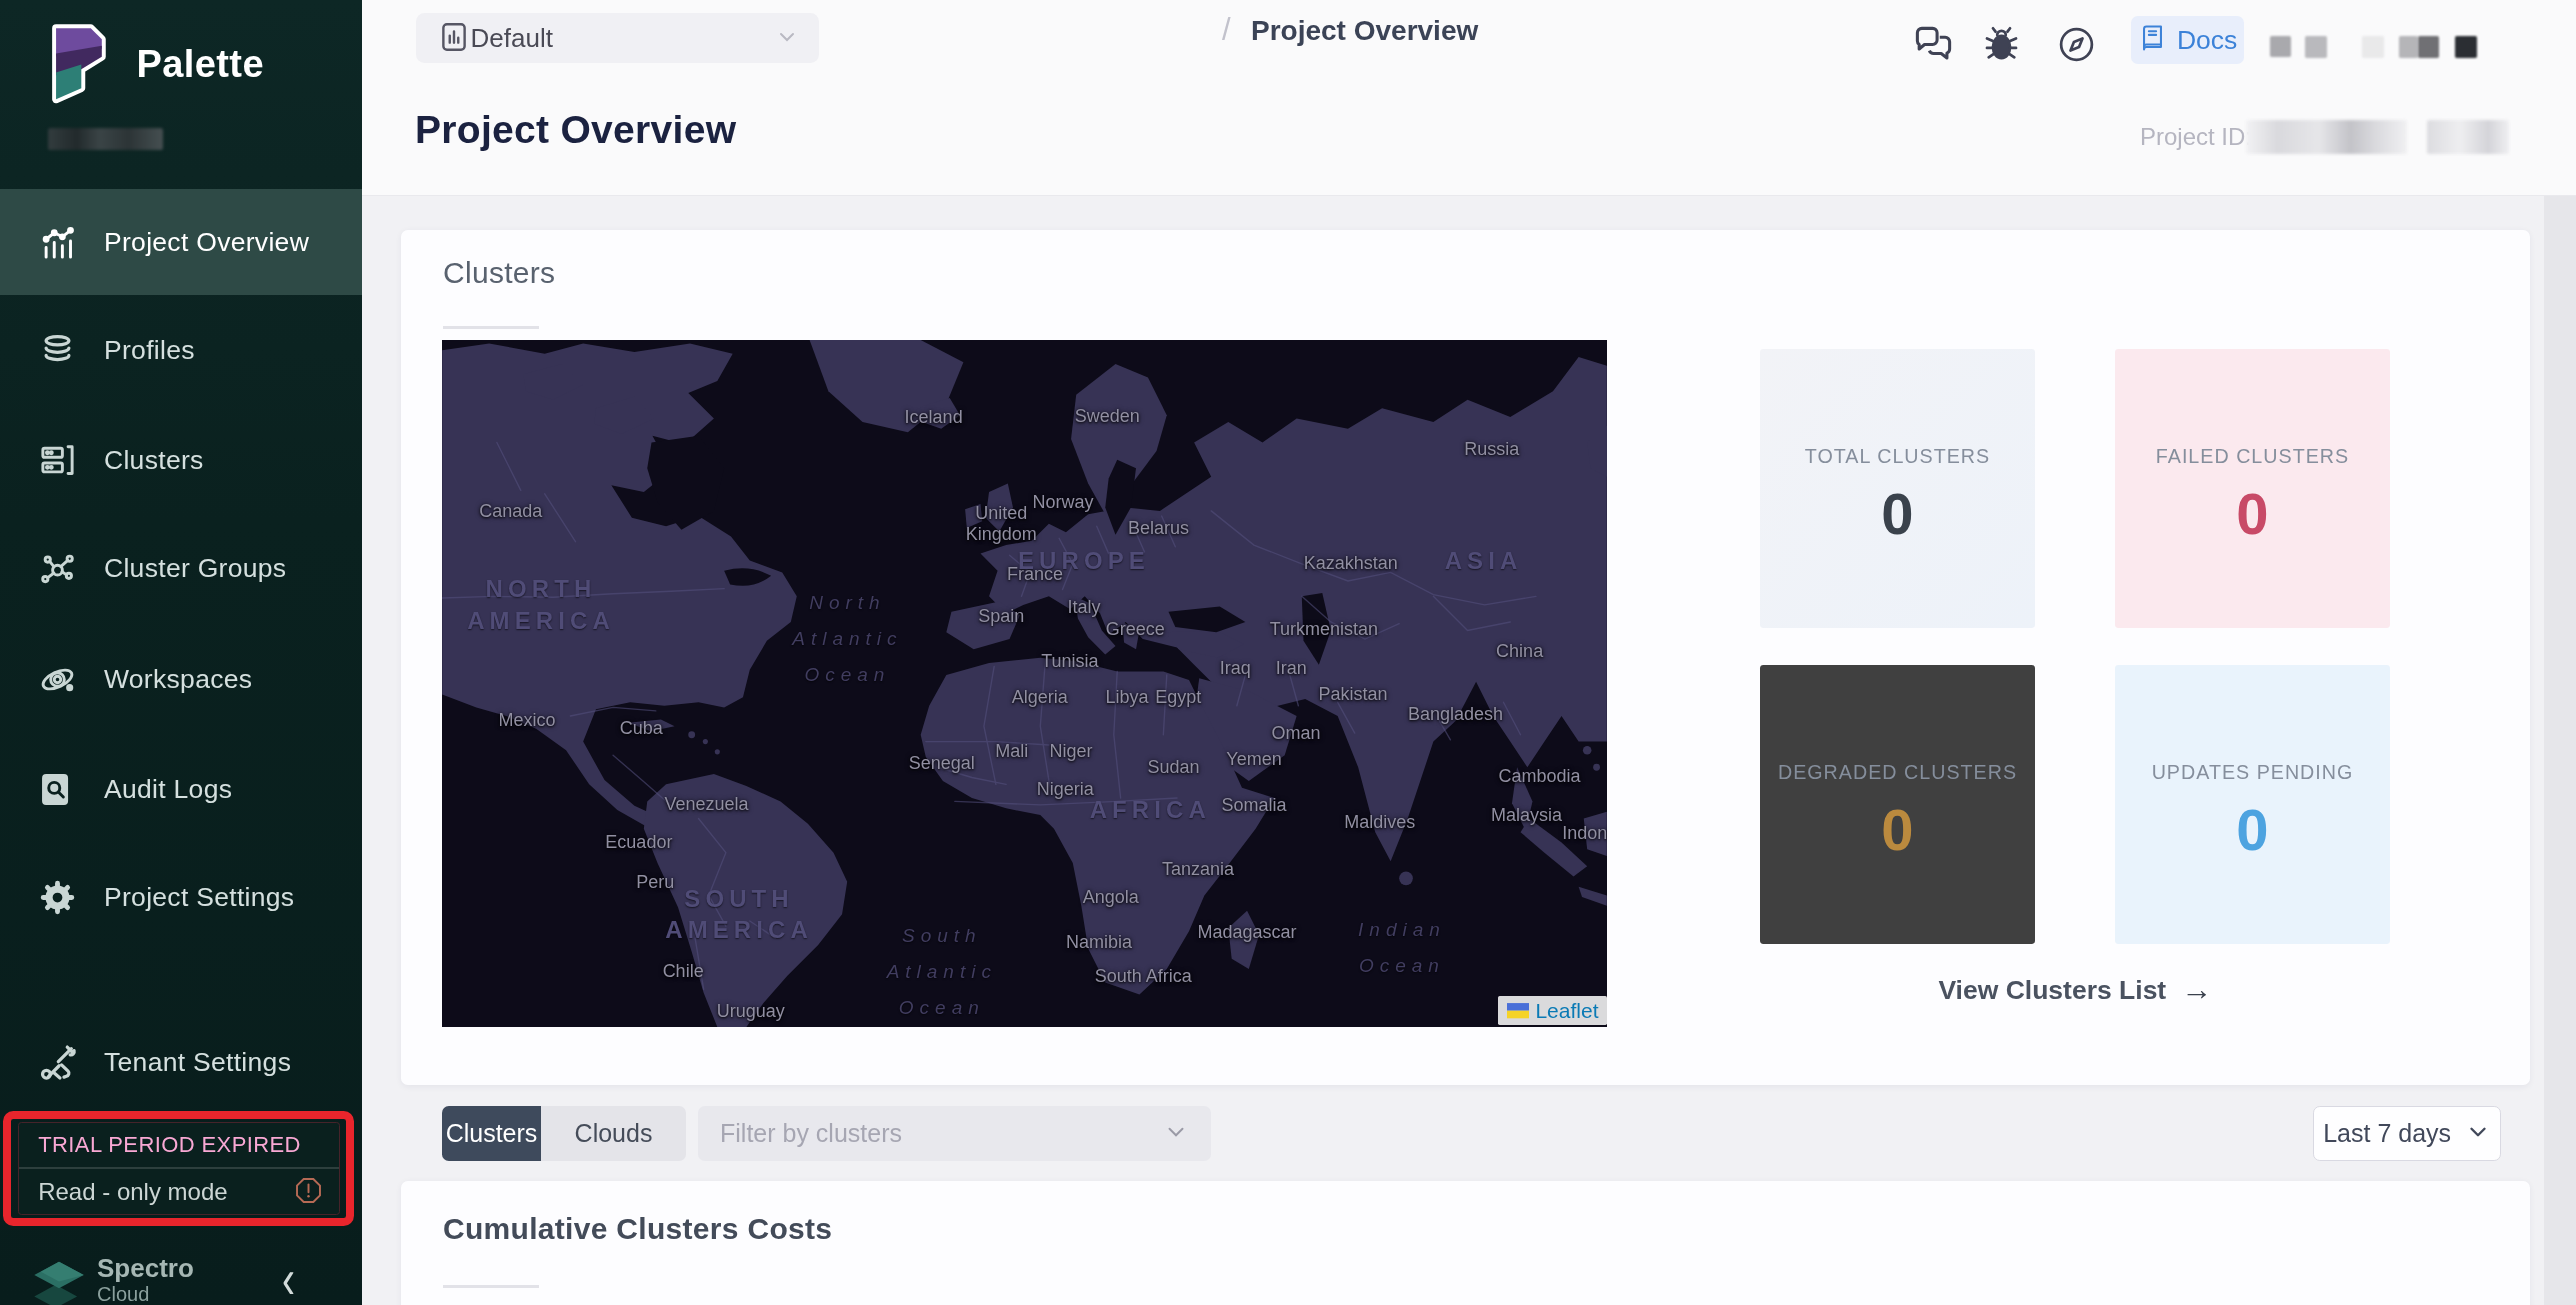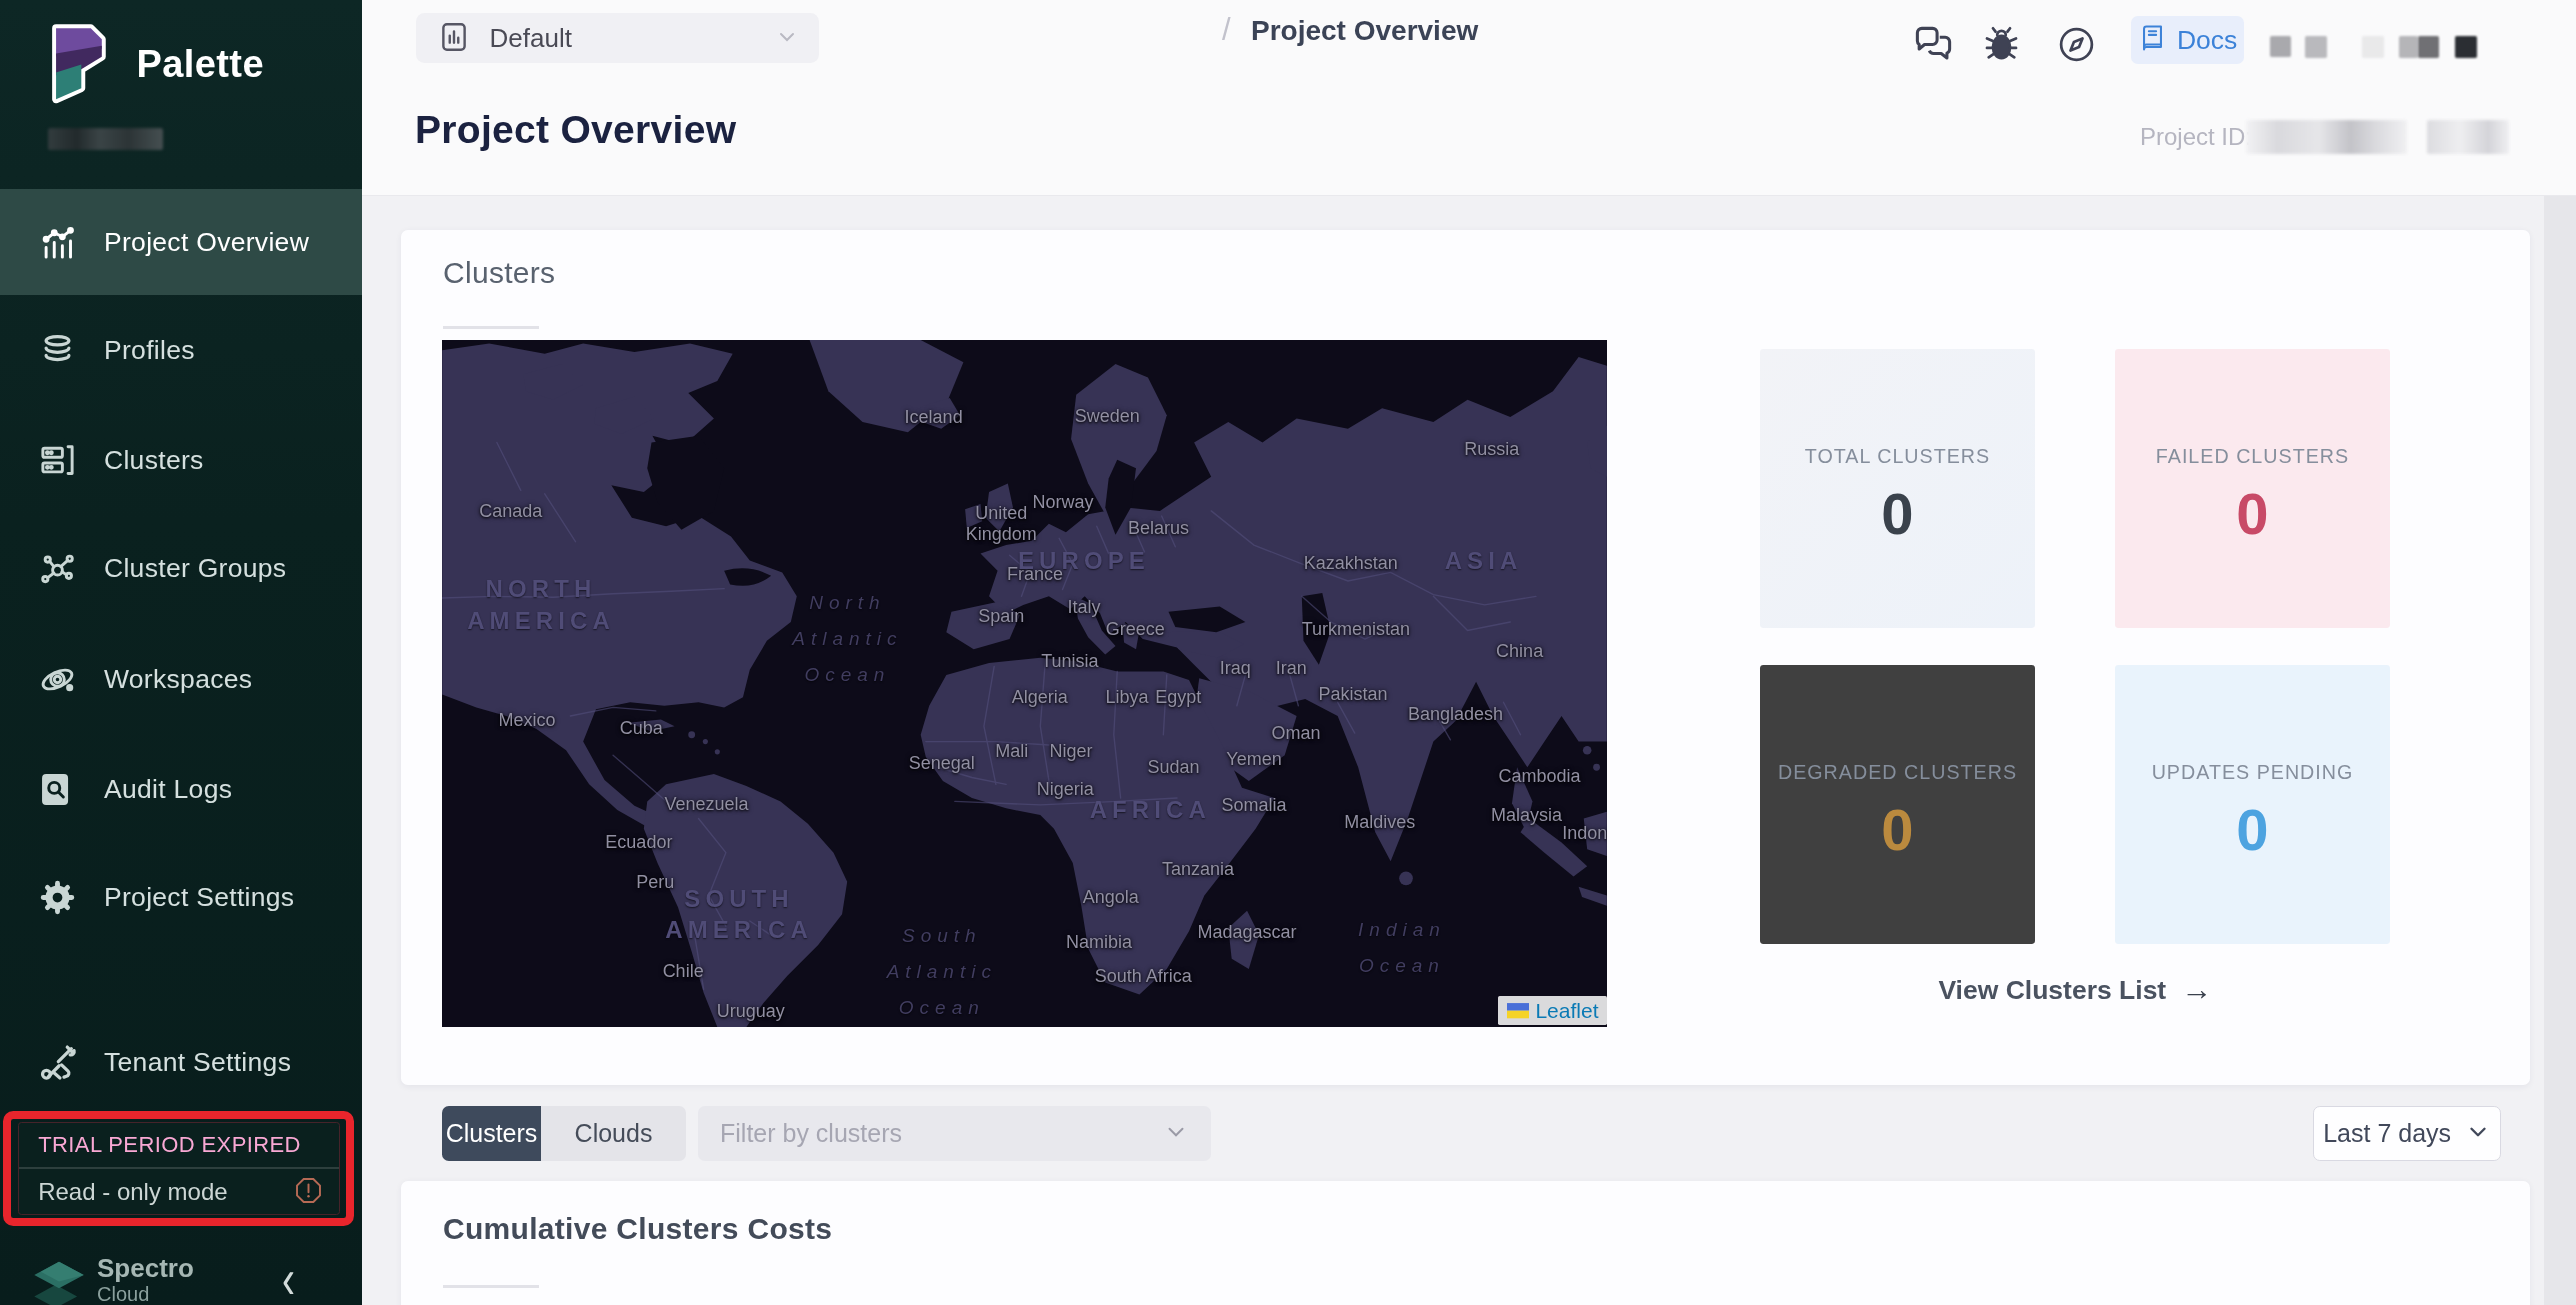--- a/index.html
+++ b/index.html
@@ -29,21 +29,21 @@
 
   .foot{position:absolute;left:0;bottom:0;width:362px;height:57px;border-radius:12px;}
   .foot-logo{position:absolute;left:31px;top:5.1px;}
   .foot-brand{position:absolute;left:97px;top:5.1px;line-height:1.1;}
   .foot-brand .t1{color:#a6b7b4;font-size:26px;font-weight:700;}
   .foot-brand .t2{color:#8ba09d;font-size:20px;}
   .foot-collapse{position:absolute;left:282px;top:8.5px;color:#d2dbda;font-size:39px;font-weight:300;transform:scaleY(1.4);cursor:pointer;}
 
   
   .header-band{position:absolute;left:362px;top:0;width:2214px;height:195px;background:#fafafb;border-bottom:0.9px solid #e9e9ed;z-index:2;}
-  .proj-select{position:absolute;left:54px;top:13px;width:403px;height:50px;background:#f0f0f4;border-radius:8.5px;display:flex;align-items:center;padding:0 20.5px;box-sizing:border-box;gap:19px;cursor:pointer;}
+  .proj-select{position:absolute;left:54px;top:13px;width:403px;height:50px;background:#f0f0f4;border-radius:8.5px;display:flex;align-items:center;padding:0 20.5px;box-sizing:border-box;cursor:pointer;}
   .proj-select .txt{color:#4a4a55;font-size:26px;flex:1;}
   .crumb-sep{position:absolute;left:860px;top:12px;color:#c2c2cc;font-size:31px;font-weight:300;}
   .crumb{position:absolute;left:889px;top:15.4px;color:#3b4356;font-size:28px;font-weight:700;}
   .top-icons{position:absolute;top:22px;height:44px;display:flex;align-items:center;}
   .icon-btn{width:44px;height:44px;display:flex;align-items:center;justify-content:center;cursor:pointer;}
   .docs-btn{position:absolute;left:1769px;top:16px;width:113px;height:48px;background:#e8eefb;border-radius:6.8px;display:flex;align-items:center;justify-content:center;gap:10.3px;cursor:pointer;}
   .docs-btn .txt{color:#3c82d8;font-size:26.5px;font-weight:500;}
   .redacted{position:absolute;border-radius:1.7px;filter:blur(1.3px);}
 
   .h1{position:absolute;left:415px;top:108px;color:#1b2240;font-size:39px;font-weight:700;letter-spacing:0.3px;z-index:3;}
@@ -413,21 +413,21 @@
           <span class="maplabel country" style="left: 90.1%; top: 15.8%;">Russia</span>
           <span class="maplabel country" style="left: 5.9%; top: 24.9%;">Canada</span>
           <span class="maplabel country" style="left: 48%; top: 26.8%;">United
 Kingdom</span>
           <span class="maplabel country" style="left: 61.5%; top: 27.3%;">Belarus</span>
           <span class="maplabel country" style="left: 50.9%; top: 34%;">France</span>
           <span class="maplabel country" style="left: 78%; top: 32.5%;">Kazakhstan</span>
           <span class="maplabel country" style="left: 48%; top: 40.2%;">Spain</span>
           <span class="maplabel country" style="left: 55.1%; top: 38.8%;">Italy</span>
           <span class="maplabel country" style="left: 59.5%; top: 42.1%;">Greece</span>
-          <span class="maplabel country" style="left: 75.7%; top: 42.1%; margin-left: 32px;">Turkmenistan</span>
+          <span class="maplabel country" style="left: 75.7%; top: 42.1%;">Turkmenistan</span>
           <span class="maplabel country" style="left: 92.5%; top: 45.2%;">China</span>
           <span class="maplabel country" style="left: 53.9%; top: 46.7%;">Tunisia</span>
           <span class="maplabel country" style="left: 68.1%; top: 47.8%;">Iraq</span>
           <span class="maplabel country" style="left: 72.9%; top: 47.8%;">Iran</span>
           <span class="maplabel country" style="left: 51.3%; top: 51.9%;">Algeria</span>
           <span class="maplabel country" style="left: 58.8%; top: 51.9%;">Libya</span>
           <span class="maplabel country" style="left: 63.2%; top: 51.9%;">Egypt</span>
           <span class="maplabel country" style="left: 78.2%; top: 51.5%;">Pakistan</span>
           <span class="maplabel country" style="left: 87%; top: 54.5%;">Bangladesh</span>
           <span class="maplabel country" style="left: 7.3%; top: 55.3%;">Mexico</span>

